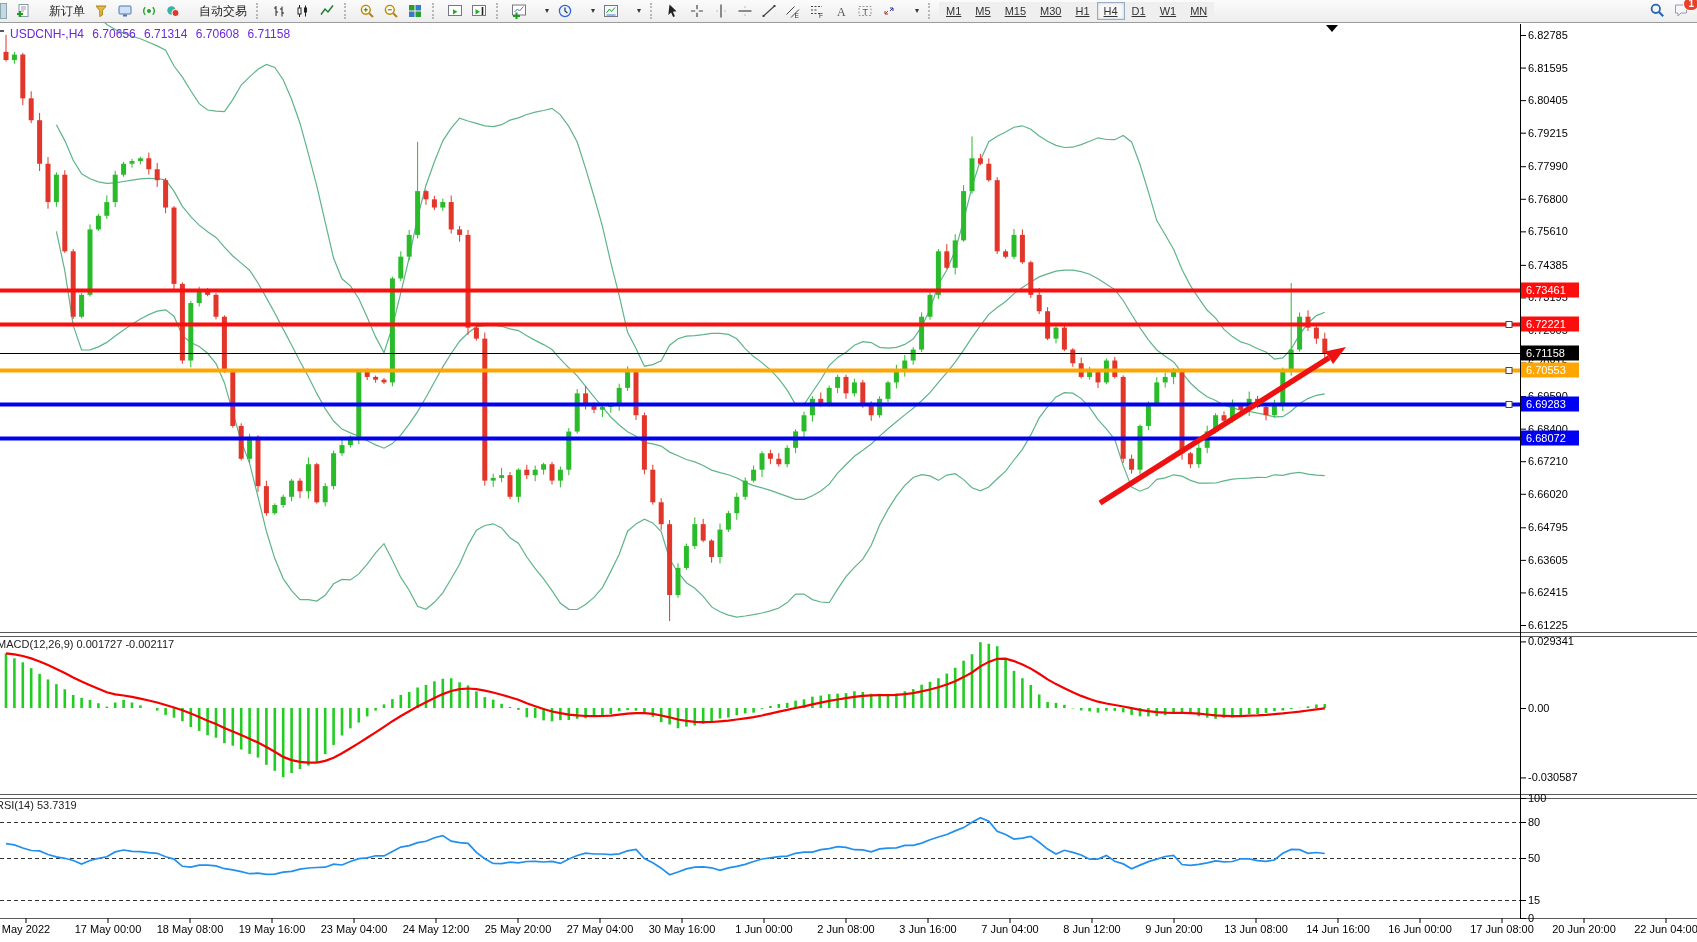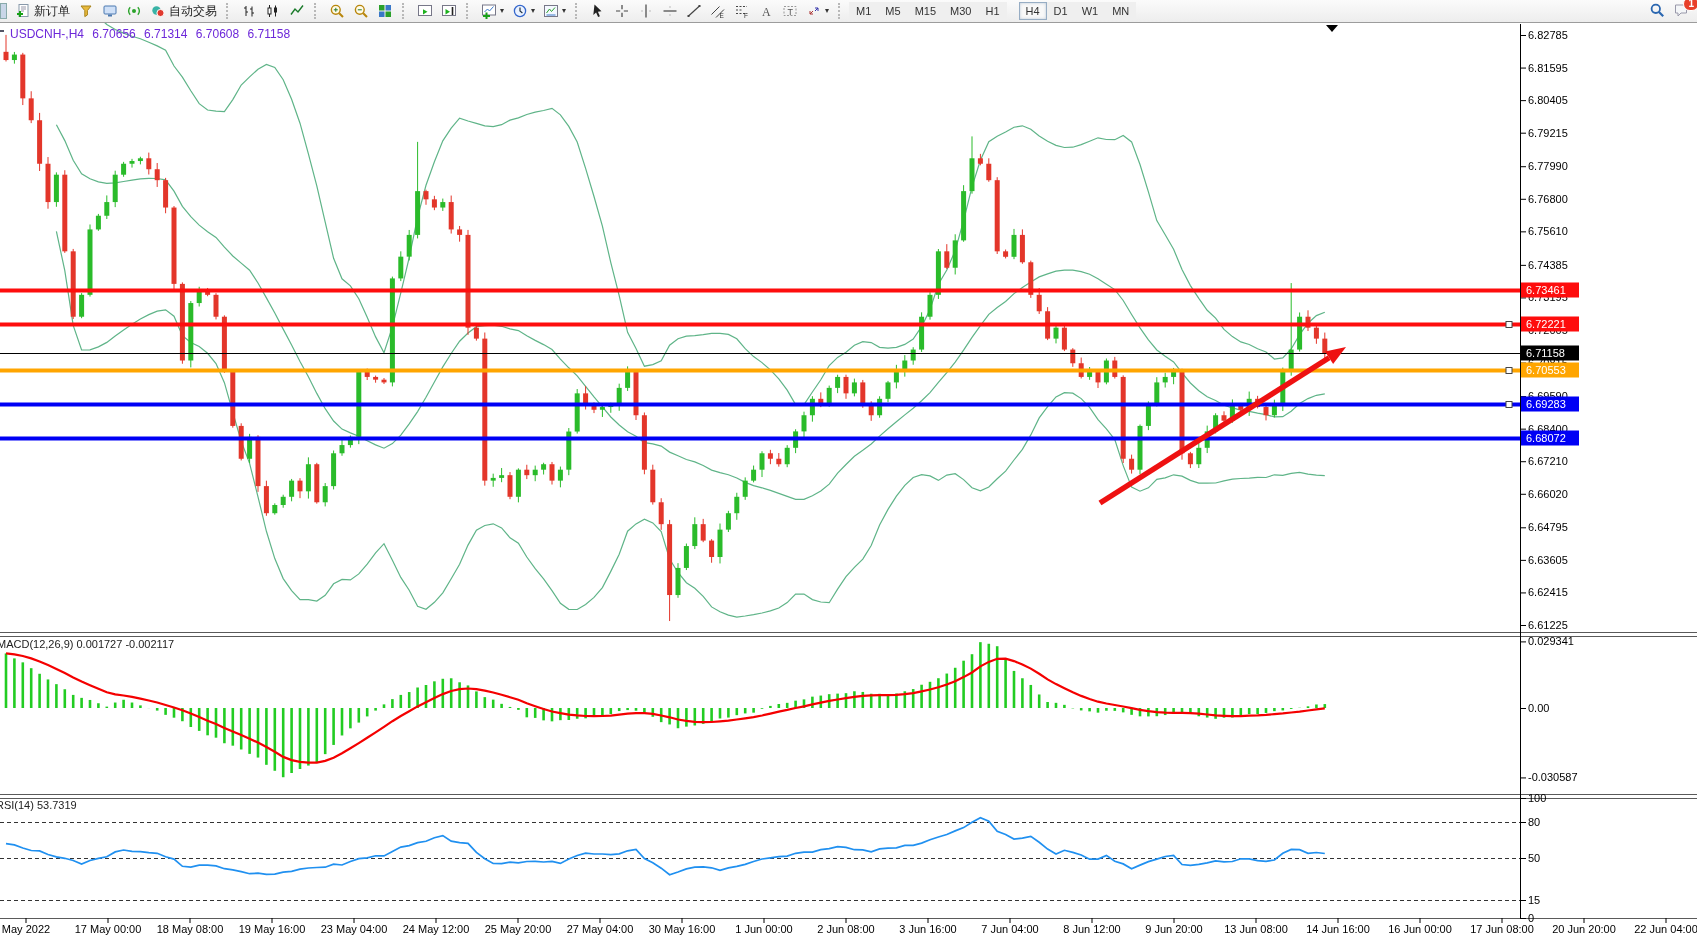--- a/index.html
+++ b/index.html
@@ -3,28 +3,28 @@
 <meta charset="utf-8">
 <style>
   html,body{margin:0;padding:0;background:#fff;}
   body{width:1697px;height:942px;overflow:hidden;position:relative;
        font-family:"Liberation Sans",sans-serif;-webkit-font-smoothing:none;}
   #toolbar{position:absolute;left:0;top:0;width:1697px;height:23px;
     background:linear-gradient(#fbfbfb,#ededed);border-bottom:1px solid #9c9c9c;
     display:flex;align-items:center;z-index:50;box-sizing:border-box;}
   .tb-group{display:flex;align-items:center;height:22px;padding:0 2px;}
   .grip{width:4px;height:16px;border-left:2px dotted #b8b8b8;margin:0 3px;}
-  .tb-btn{display:inline-flex;align-items:center;gap:3px;height:20px;padding:7px 3px;
+  .tb-btn{display:inline-flex;align-items:center;gap:18px;height:20px;padding:7px 3px;
     border:1px solid transparent;background:transparent;font:12px "Liberation Sans",sans-serif;
     color:#222;cursor:default;}
   .tb-btn svg{display:block;}
   .caret{font-size:8px;color:#333;line-height:1;}
   .tf-btn{font:11px "Liberation Sans",sans-serif;color:#333;padding:2px 6px;height:18px;
-    display:inline-flex;align-items:center;border:1px solid transparent;}
-  .tf-btn.active{background:#f8f8f8;border:1px solid #97adc4;box-shadow:inset 0 0 3px #bcc8d6;margin-left:12px;}
+    display:inline-flex;align-items:center;border:1px solid transparent;text-decoration:underline;}
+  .tf-btn.active{background:#f8f8f8;border:1px solid #97adc4;box-shadow:inset 0 0 3px #bcc8d6;}
   .tb-right{margin-left:auto;display:flex;align-items:center;padding-right:4px;}
   .badge{position:absolute;top:-3px;right:-6px;background:#e8402a;color:#fff;
     border:1px solid #fff;border-radius:8px;font:bold 10px "Liberation Sans",sans-serif;
     padding:0 4px;line-height:12px;}
   .chat-wrap{position:relative;}
   .frag{width:5px;height:14px;background:#c9d6e8;border:1px solid #8aa;margin-right:2px;}
   #chart-svg{position:absolute;left:0;top:0;z-index:10;}
   #title-row{position:absolute;left:10px;top:27px;z-index:20;font:12px "Liberation Sans",sans-serif;
     color:#6d28d9;white-space:nowrap;}
   #title-row span{margin-right:5px;}

